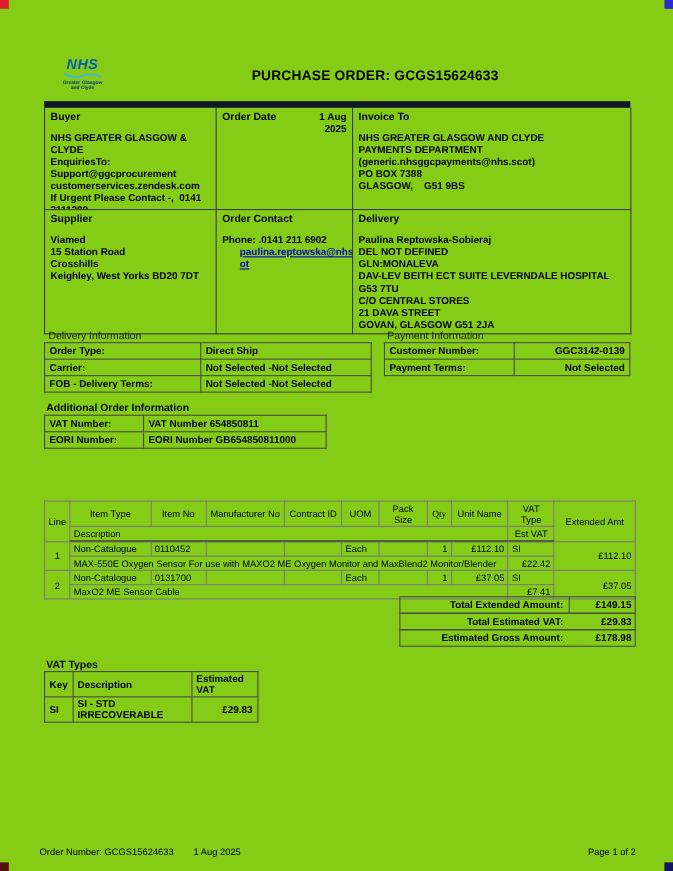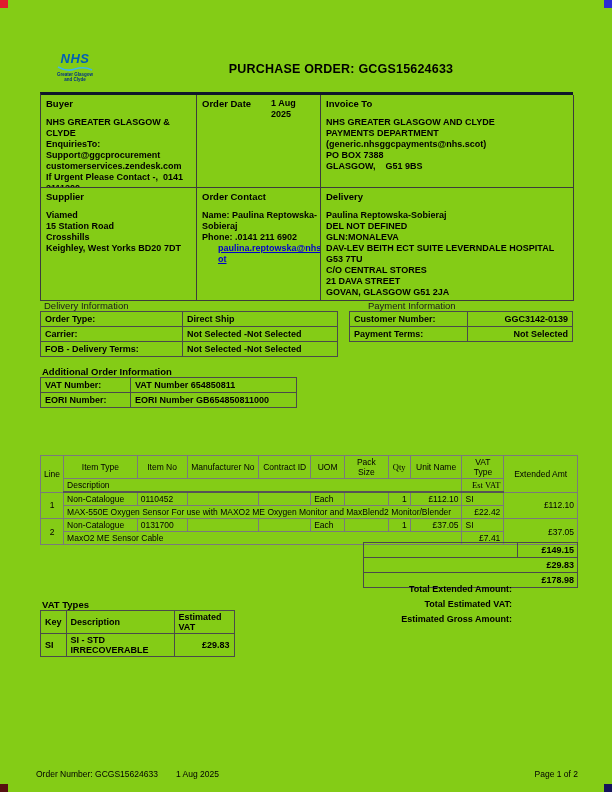--- a/index.html
+++ b/index.html
@@ -19,25 +19,25 @@
   .logo .nhs { color:#005EB8; font-weight:bold; font-style:italic; font-size:13px; letter-spacing:.5px; line-height:13px; }
   .logo svg { display:block; margin:0 auto; }
   .logo .org { font-size:4.5px; line-height:5px; color:#003087; font-weight:bold; }
 
   .title { position:absolute; left:180px; top:62px; width:322px; text-align:center;
            font-size:12.5px; font-weight:bold; letter-spacing:.2px; }
 
   
   .hdrtbl { position:absolute; left:40px; top:92px; width:533px;
             display:grid; grid-template-columns:156px 124px 253px; grid-template-rows:93px 113px;
-            border-top:3px solid #0f172a; border-left:1px solid #3c3c3c; }
+            border-top:6px solid #0f172a; border-left:1px solid #3c3c3c; }
   .hdrtbl .cell { border-right:1px solid #3c3c3c; border-bottom:1px solid #3c3c3c; padding:3px 5px; overflow:hidden; }
   .seclabel { font-size:9.5px; font-weight:bold; margin-bottom:8px; }
   .bodyline { font-size:9px; font-weight:bold; line-height:11px; white-space:pre-wrap; }
-  .od-wrap { display:flex; justify-content:space-between; }
+  .od-wrap { display:flex; justify-content:space-between;text-align:right; }
   .od-val { width:44px; font-size:9px; font-weight:bold; line-height:11px; }
   .email-link { color:#0000cc; text-decoration:underline; font-size:9px; font-weight:bold; line-height:11px; word-break:break-all; display:block; width:118px;margin-left:16px; }
 
   
   .h-reg { position:absolute; font-size:9.5px; color:#1a1a1a; }
   .h-bold { position:absolute; font-size:9.5px; font-weight:bold; }
 
   
   .kvtbl { position:absolute; border-collapse:collapse; }
   .kvtbl td { border:1px solid #4a4a4a; font-size:9px; font-weight:bold; padding:2px 4px; height:15px; }
@@ -47,21 +47,21 @@
   .items th, .items td { border:1px solid #7a7a7a; padding:1px 3px; height:13px; font-weight:normal; }
   .items thead th { text-align:center; }
   .items thead tr:last-child th { border-bottom:2px solid #555; }
   .items thead tr:last-child .rspan { border-bottom:2px solid #555; }
   .num { text-align:right; }
   .ctr { text-align:center; }
 
   
   .totals { position:absolute; left:363px; top:543px; width:215px; }
   .trow { display:flex; border:1px solid #4a4a4a; margin-top:-1px; height:16px; }
-  .trow .lbl { flex:1; text-align:right; font-size:9px; font-weight:bold; padding:2px 5px;margin-top:39px; }
+  .trow .lbl { flex:1; text-align:right; font-size:9px; font-weight:bold; padding:2px 5px; }
   .trow .val { width:60px; text-align:right; font-size:9px; font-weight:bold; padding:2px 3px; }
   .trow.divided .val { border-left:1px solid #4a4a4a; }
 
   
   .vattbl { position:absolute; left:40px; top:610px; border-collapse:collapse; }
   .vattbl td, .vattbl th { border:1px solid #4a4a4a; font-size:9px; font-weight:bold; padding:1px 4px; height:13px; text-align:left; }
 
   .footer { position:absolute; left:36px; top:769px; width:542px; display:flex; font-size:8.5px; }
   .footer .fdate { margin-left:18px; }
   .footer .fpage { margin-left:auto; }
@@ -114,21 +114,20 @@
     </div>
     <div class="cell">
       <div class="seclabel">Supplier</div>
       <div class="bodyline">Viamed</div>
       <div class="bodyline">15 Station Road</div>
       <div class="bodyline">Crosshills</div>
       <div class="bodyline">Keighley, West Yorks BD20 7DT</div>
     </div>
     <div class="cell">
       <div class="seclabel">Order Contact</div>
-      <div class="bodyline" style="width:118px;">Name: Paulina Reptowska-Sobieraj</div>
       <div class="bodyline">Phone: .0141 211 6902</div>
       <a href="#" class="email-link">paulina.reptowska@nhs.scot</a>
     </div>
     <div class="cell">
       <div class="seclabel">Delivery</div>
       <div class="bodyline">Paulina Reptowska-Sobieraj</div>
       <div class="bodyline">DEL NOT DEFINED</div>
       <div class="bodyline">GLN:MONALEVA</div>
       <div class="bodyline">DAV-LEV BEITH ECT SUITE LEVERNDALE HOSPITAL</div>
       <div class="bodyline">G53 7TU</div>
@@ -149,21 +148,21 @@
       <td>Carrier:</td>
       <td>Not Selected  -Not Selected</td>
     </tr>
     <tr>
       <td>FOB - Delivery Terms:</td>
       <td>Not Selected  -Not Selected</td>
     </tr>
   </tbody>
     </table>
 
-  <div class="h-reg" style="left:368px; top:300px;">Payment Information</div>
+  <div class="h-reg" style="left:352px; top:300px;">Payment Information</div>
   <table class="kvtbl" style="left:349px; top:311px;">
     <tbody>
         <tr>
       <td style="width:118px;">Customer Number:</td>
       <td style="width:105px; text-align:right;">GGC3142-0139</td>
     </tr>
     <tr>
       <td>Payment Terms:</td>
       <td style="text-align:right;">Not Selected</td>
     </tr>
@@ -194,21 +193,21 @@
         <th style="width:52px;">Contract ID</th>
         <th style="width:34px;">UOM</th>
         <th style="width:44px;">Pack Size</th>
         <th style="width:22px;font-family:Liberation Serif, serif;">Qty</th>
         <th style="width:52px;">Unit Name</th>
         <th style="width:42px;">VAT Type</th>
         <th rowspan="2" class="rspan" style="width:74px;">Extended Amt</th>
       </tr>
       <tr>
         <th colspan="8" style="text-align:left;">Description</th>
-        <th style="text-align:right;font-family:Liberation Serif, serif;">Est VAT</th>
+        <th style="text-align:center;">Est VAT</th>
       </tr>
     </thead>
     <tbody>
       <tr>
         <td rowspan="2" class="ctr">1</td>
         <td>Non-Catalogue</td>
         <td>0110452</td>
         <td></td>
         <td></td>
         <td>Each</td>

